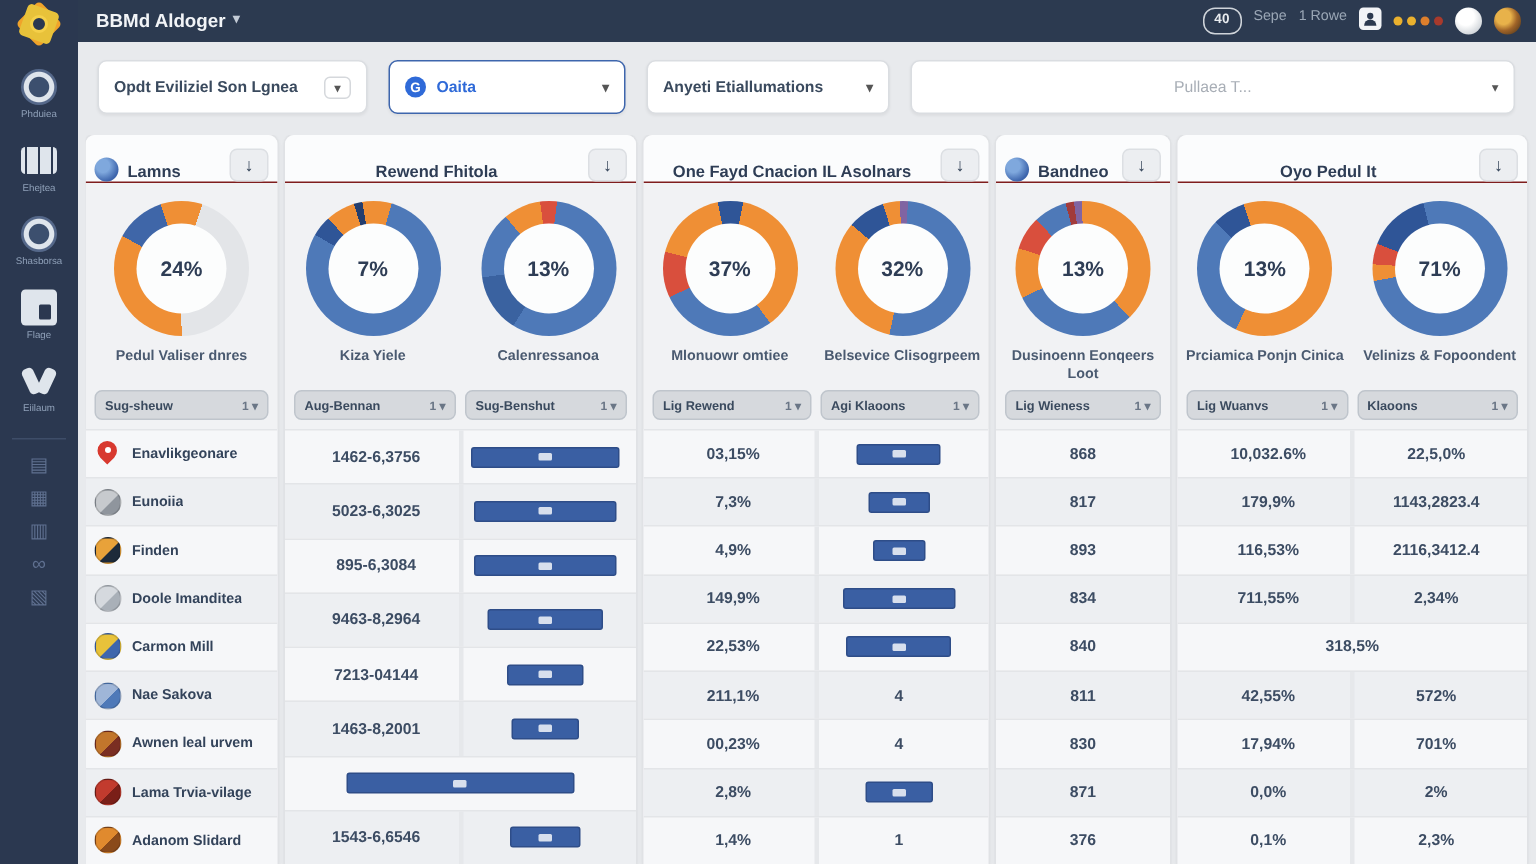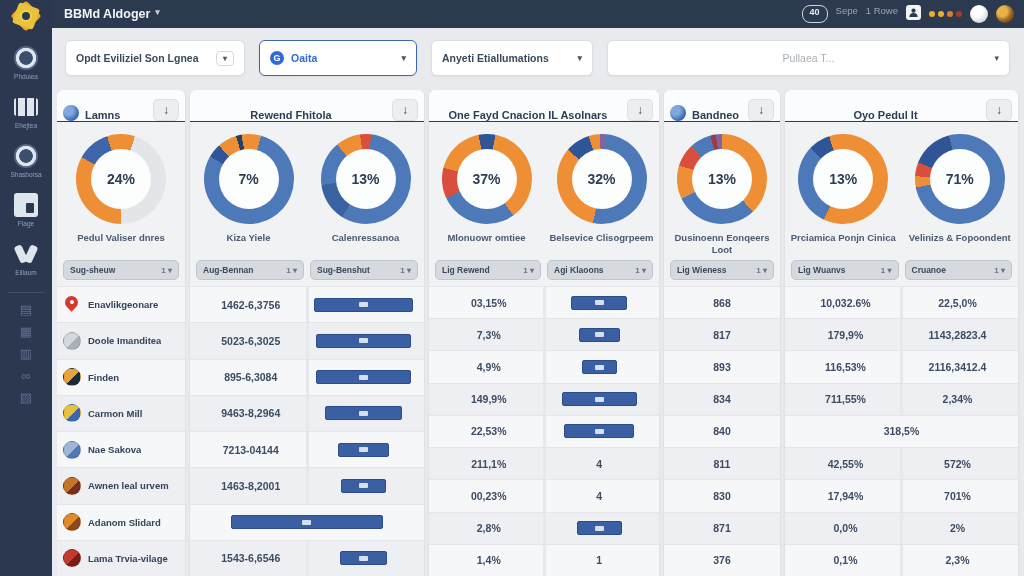--- a/index.html
+++ b/index.html
@@ -223,46 +223,50 @@
             <span>Sug-sheuw</span>
             <span class="adorn">1 ▾</span>
           </div>
         </div>
         <div class="rows">
           <div class="row">
             <span class="pin"></span>
             <span class="row-label">Enavlikgeonare</span>
           </div>
           <div class="row">
+            <span class="ic" style="background: linear-gradient(135deg, rgb(199, 202, 206) 0px, rgb(199, 202, 206) 55%, rgb(143, 149, 157) 55%);"></span>
+            <span class="row-label">Eunoiia</span>
+          </div>
+          <div class="row">
+            <span class="ic" style="background: linear-gradient(135deg, rgb(232, 162, 58) 0px, rgb(232, 162, 58) 55%, rgb(29, 42, 58) 55%);"></span>
+            <span class="row-label">Finden</span>
+          </div>
+          <div class="row">
             <span class="ic" style="background: linear-gradient(135deg, rgb(213, 217, 222) 0px, rgb(213, 217, 222) 55%, rgb(169, 176, 184) 55%);"></span>
             <span class="row-label">Doole Imanditea</span>
           </div>
           <div class="row">
-            <span class="ic" style="background: linear-gradient(135deg, rgb(232, 162, 58) 0px, rgb(232, 162, 58) 55%, rgb(29, 42, 58) 55%);"></span>
-            <span class="row-label">Finden</span>
-          </div>
-          <div class="row">
             <span class="ic" style="background: linear-gradient(135deg, rgb(232, 194, 58) 0px, rgb(232, 194, 58) 55%, rgb(62, 102, 173) 55%);"></span>
             <span class="row-label">Carmon Mill</span>
           </div>
           <div class="row">
             <span class="ic" style="background: linear-gradient(135deg, rgb(159, 182, 216) 0px, rgb(159, 182, 216) 55%, rgb(78, 121, 184) 55%);"></span>
             <span class="row-label">Nae Sakova</span>
           </div>
           <div class="row">
             <span class="ic" style="background: linear-gradient(135deg, rgb(194, 118, 44) 0px, rgb(194, 118, 44) 55%, rgb(122, 46, 34) 55%);"></span>
             <span class="row-label">Awnen leal urvem</span>
           </div>
           <div class="row">
+            <span class="ic" style="background: linear-gradient(135deg, rgb(194, 59, 46) 0px, rgb(194, 59, 46) 55%, rgb(122, 31, 24) 55%);"></span>
+            <span class="row-label">Lama Trvia-vilage</span>
+          </div>
+          <div class="row">
             <span class="ic" style="background: linear-gradient(135deg, rgb(224, 138, 46) 0px, rgb(224, 138, 46) 55%, rgb(138, 74, 26) 55%);"></span>
             <span class="row-label">Adanom Slidard</span>
-          </div>
-          <div class="row">
-            <span class="ic" style="background: linear-gradient(135deg, rgb(194, 59, 46) 0px, rgb(194, 59, 46) 55%, rgb(122, 31, 24) 55%);"></span>
-            <span class="row-label">Lama Trvia-vilage</span>
           </div>
         </div>
       </div>
       <div class="card" style="width: 234px;">
         <div class="card-header center">
           <span class="card-title">Rewend Fhitola</span>
           <span class="dl-btn">↓</span>
         </div>
         <div class="donut-row">
           <div class="donut-block">
@@ -570,21 +574,21 @@
             </div>
             <div class="donut-label">Velinizs &amp; Fopoondent</div>
           </div>
         </div>
         <div class="pill-row">
           <div class="pill">
             <span>Lig Wuanvs</span>
             <span class="adorn">1 ▾</span>
           </div>
           <div class="pill">
-            <span>Cruanoe</span>
+            <span>Klaoons</span>
             <span class="adorn">1 ▾</span>
           </div>
         </div>
         <div class="rows">
           <div class="row">
             <div class="cell">
               <span class="val">10,032.6%</span>
             </div>
             <div class="cell">
               <span class="val">22,5,0%</span>

